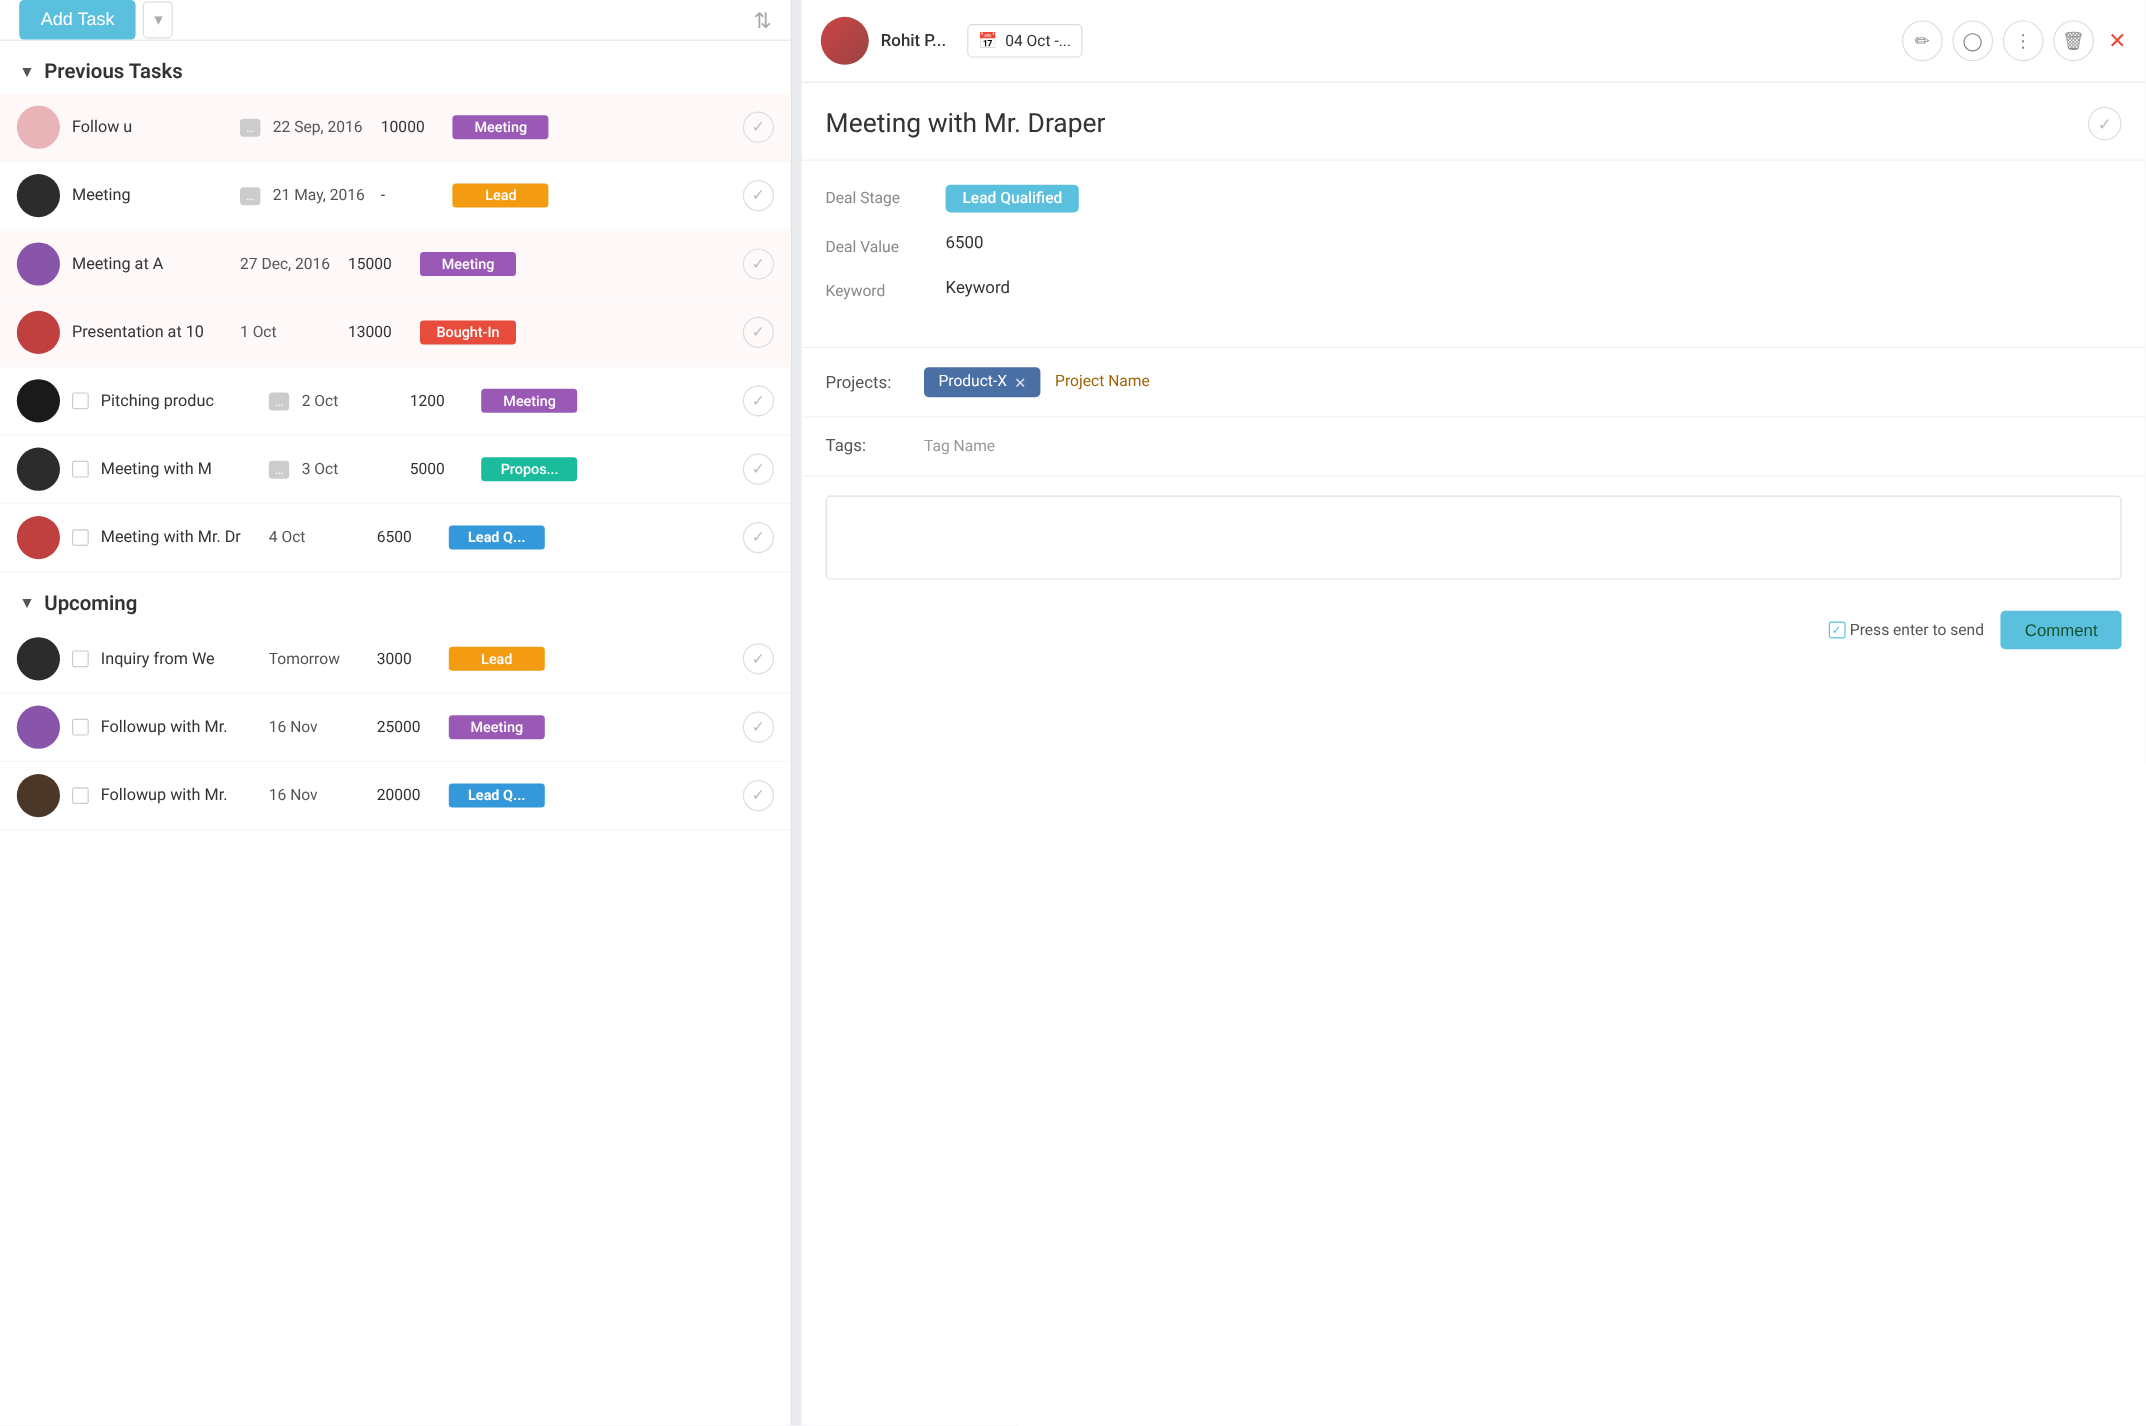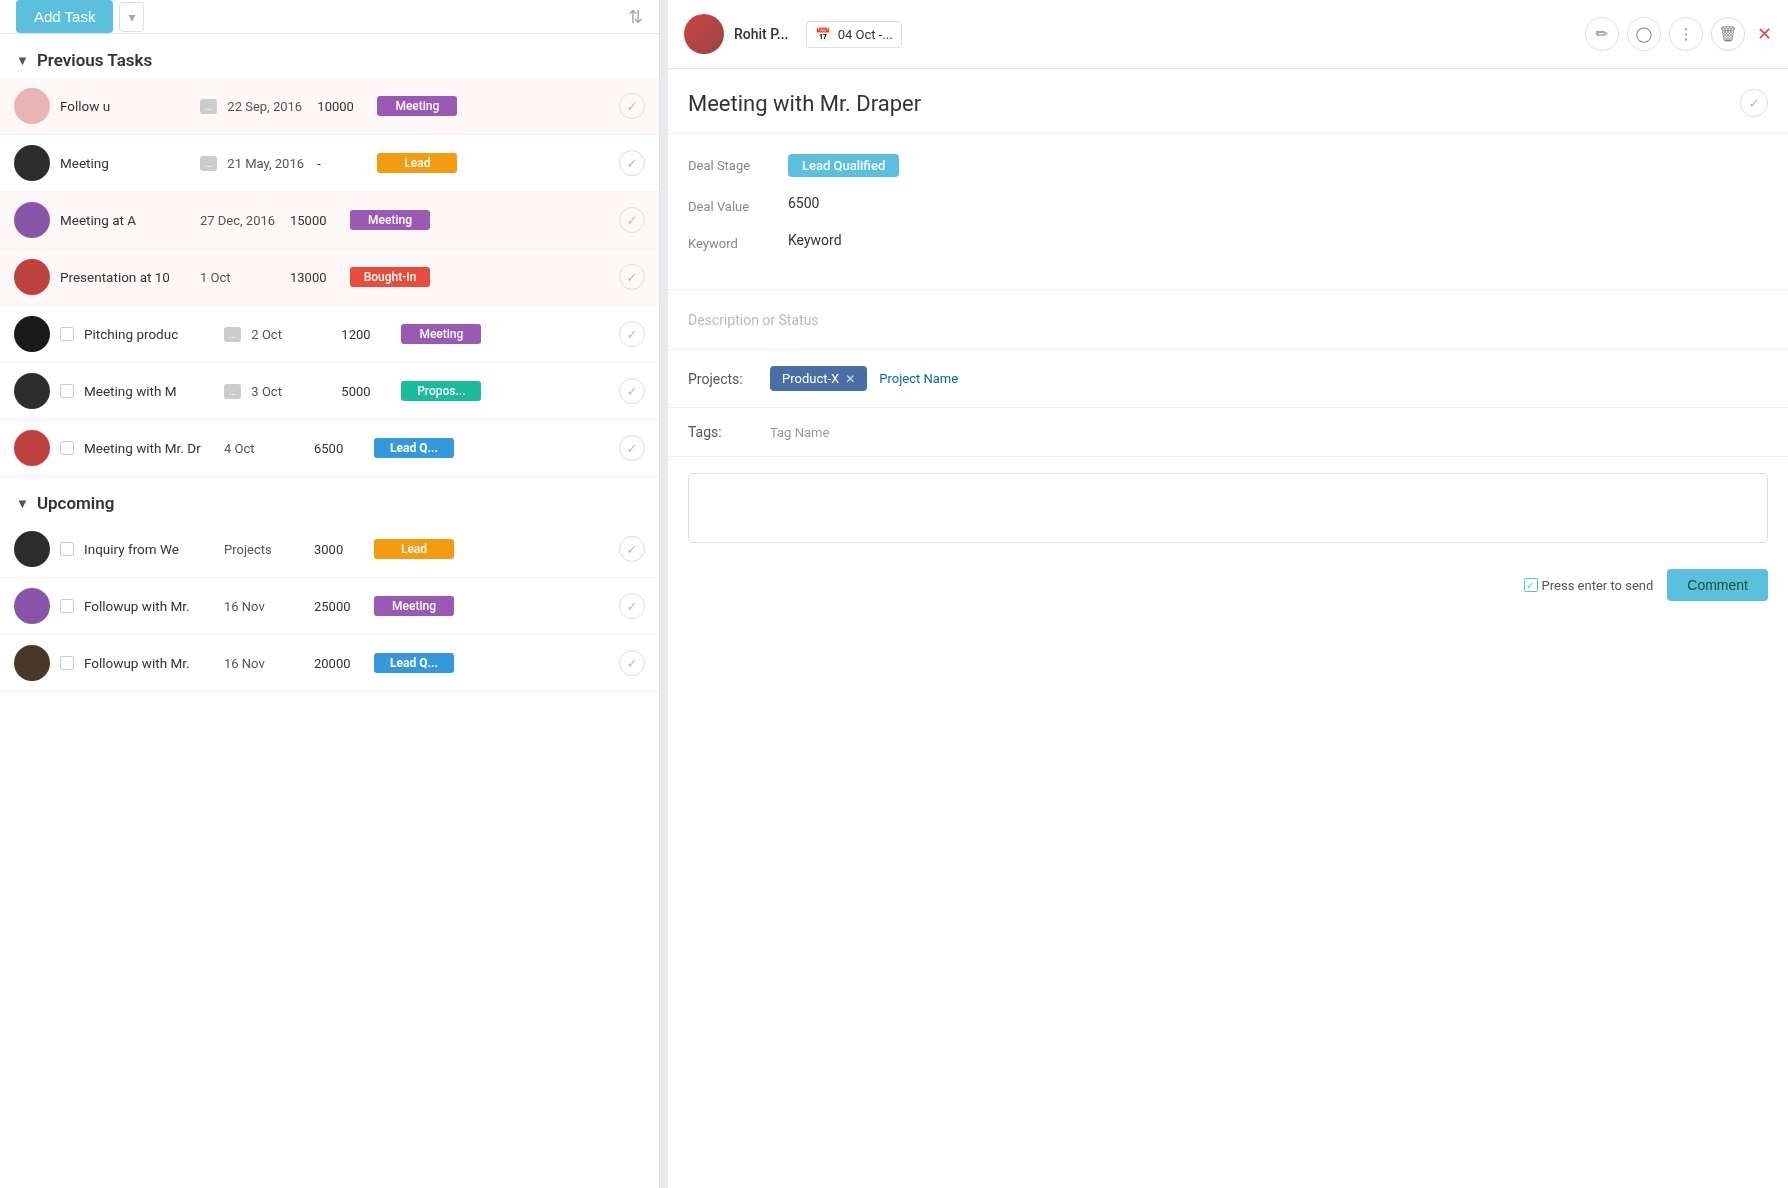--- a/index.html
+++ b/index.html
@@ -339,21 +339,21 @@
       gap: 6px;
     }
 
     .project-tag .remove {
       cursor: pointer;
       font-size: 12px;
       opacity: 0.8;
     }
 
     .project-name-placeholder {
-      color: #0369a1;
+      color: #a16207;
       font-size: 13px;
     }
 
     .detail-tags {
       padding: 16px 20px;
       display: flex;
       align-items: center;
       gap: 12px;
       border-bottom: 1px solid #f0f0f0;
     }
@@ -523,21 +523,21 @@
 
   <div class="section-header">
     <span class="chevron">▼</span>
     <span>Upcoming</span>
   </div>
 
   <div class="task-row">
     <div class="face-avatar fa-dark"></div>
     <span class="task-checkbox"></span>
     <span class="task-name">Inquiry from We</span>
-    <span class="task-date">Projects</span>
+    <span class="task-date">Tomorrow</span>
     <span class="task-value">3000</span>
     <span class="tag tag-lead">Lead</span>
     <span class="check-circle">✓</span>
   </div>
 
   <div class="task-row">
     <div class="face-avatar fa-purple"></div>
     <span class="task-checkbox"></span>
     <span class="task-name">Followup with Mr.</span>
     <span class="task-date">16 Nov</span>
@@ -590,23 +590,20 @@
     <div class="field-row">
       <span class="field-label">Deal Value</span>
       <span class="field-value">6500</span>
     </div>
     <div class="field-row">
       <span class="field-label">Keyword</span>
       <span class="field-value">Keyword</span>
     </div>
   </div>
 
-  <div class="detail-description">
-    <span class="description-placeholder">Description or Status</span>
-  </div>
 
   <div class="detail-projects">
     <span class="projects-label">Projects:</span>
     <span class="project-tag">
       <span>Product-X</span>
       <span class="remove">✕</span>
     </span>
     <span class="project-name-placeholder">Project Name</span>
   </div>
 

